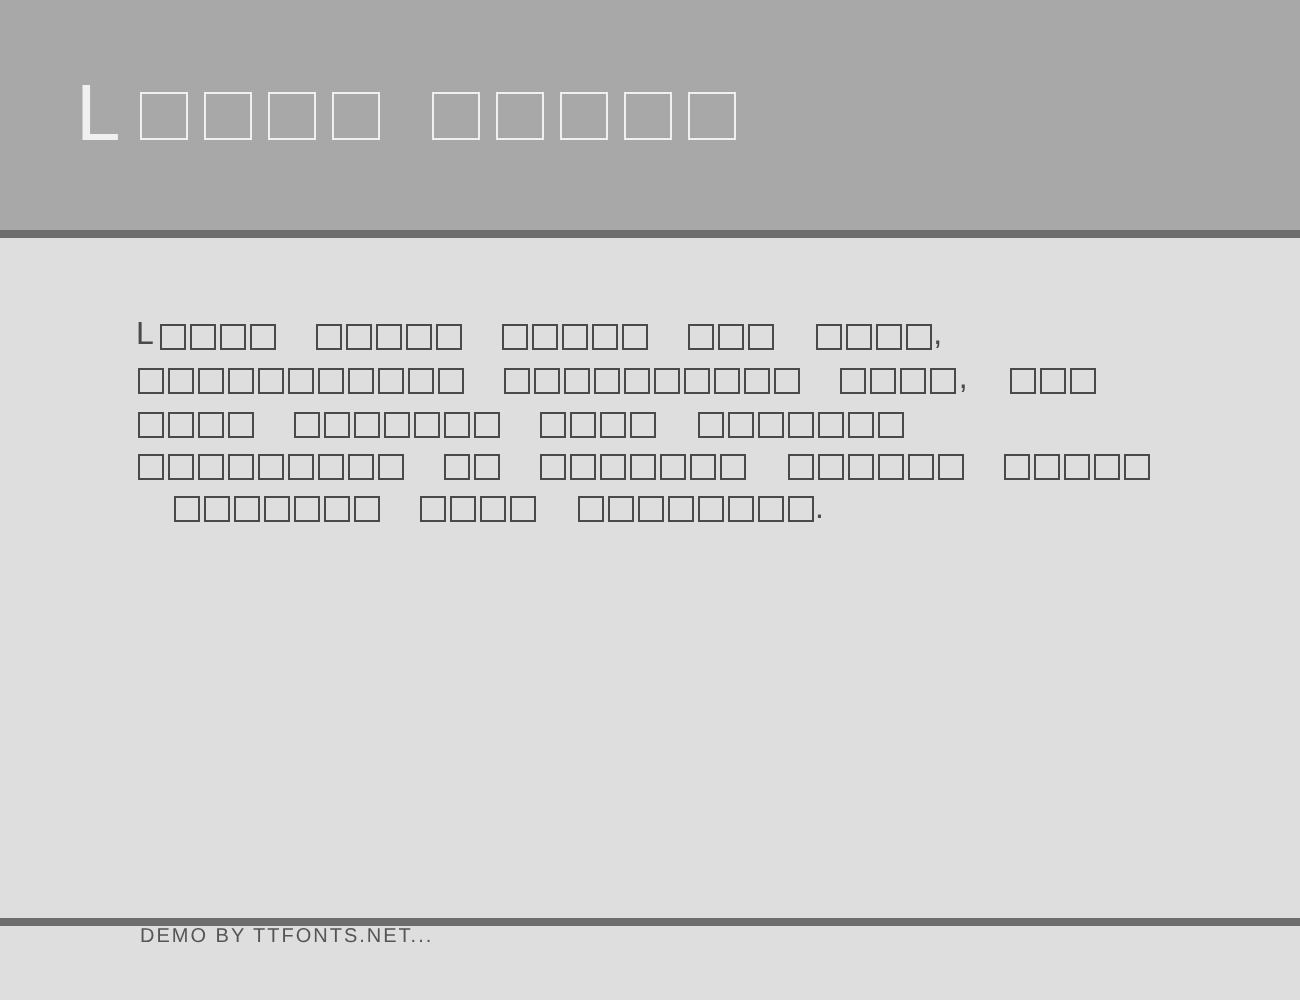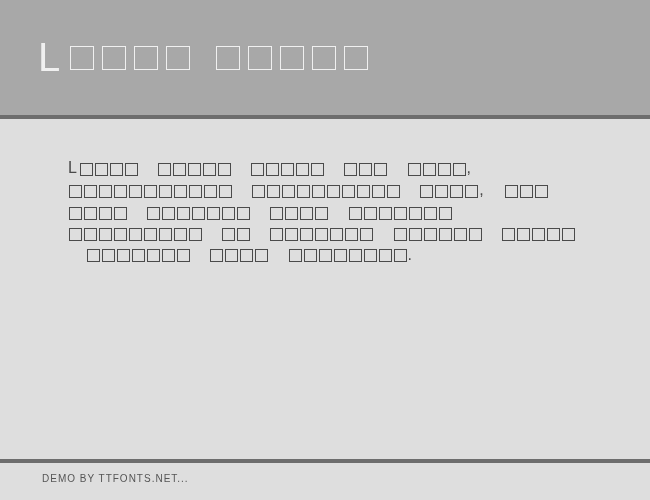--- a/index.html
+++ b/index.html
@@ -44,22 +44,22 @@
     word-spacing: 4px;
   }
   .divider2 {
     height: 4px;
     background: #6d6d6d;
   }
   .footer {
     height: 37px;
     background: #dedede;
     display: flex;
-    align-items: center;
-    padding-left: 42px;
+    align-items: flex-start;
+    padding-left: 70px;
     padding-bottom: 7px;
   }
   .footer-text {
     font-size: 10px;
     color: #555;
     letter-spacing: 1px;
     font-family: "Arial Narrow", Arial, sans-serif;
   }
   .glyph-box {
     display: inline-block;

